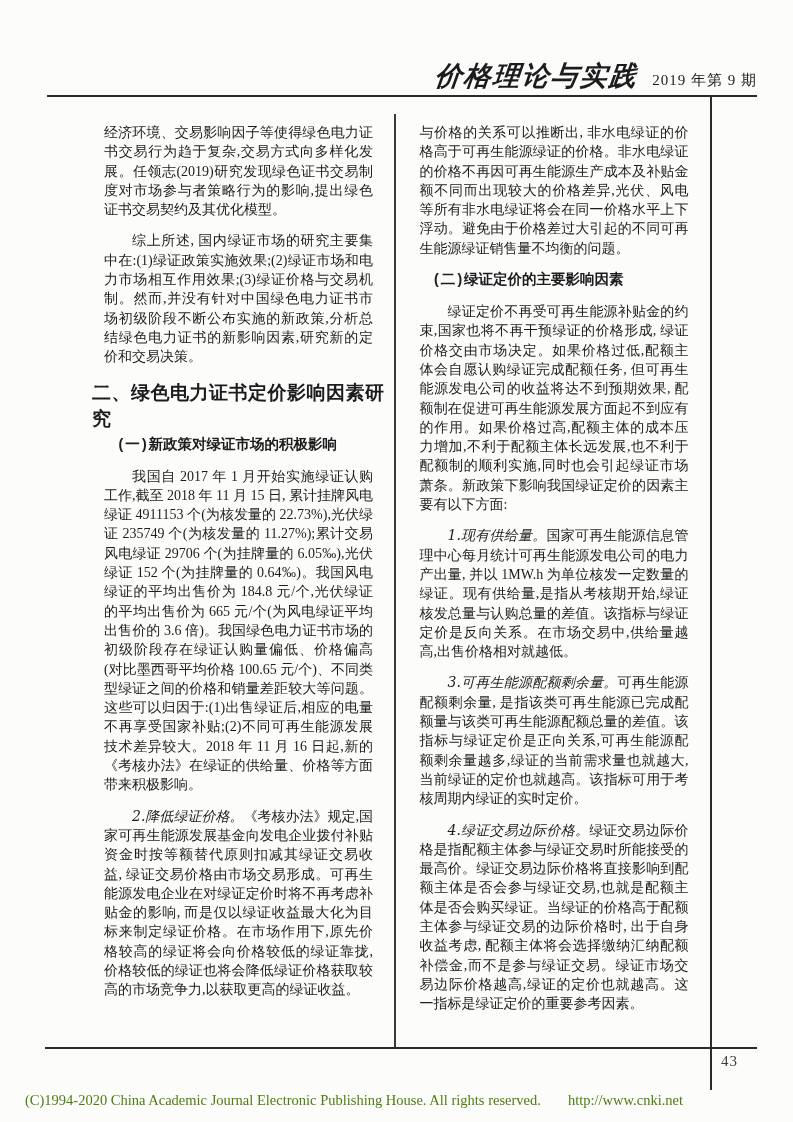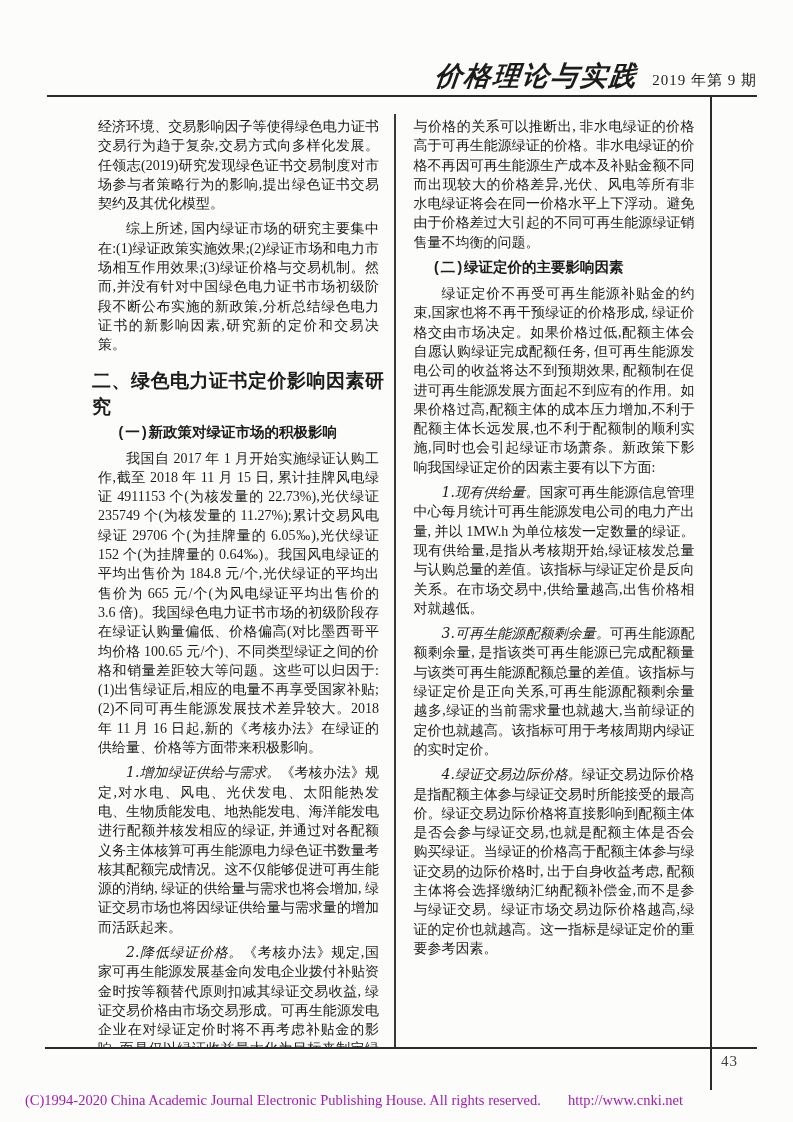--- a/index.html
+++ b/index.html
@@ -27,42 +27,42 @@
   .top-rule{top:95px;left:47px;width:710px;height:2px;}
   .bottom-rule{top:1047px;left:45px;width:712px;height:2px;}
   .right-vrule{position:absolute;top:96px;left:710px;width:2px;height:994px;background:#2b2b2b;}
   
   .content{
     position:absolute;top:111px;left:92px;width:610px;height:936px;
     display:flex;overflow:hidden;
   }
   .column{width:293px;font-size:14px;line-height:19.3px;text-align:justify;}
   .col-divider{width:1.5px;background:#3a3a3a;margin:3px 12px 0 9px;}
-  .column p{margin:6px;text-indent:2em;}
+  .column p{margin:12px;text-indent:2em;}
   .column p.cont{text-indent:0;}
   .h2{
     font-family:"Liberation Sans","DejaVu Sans",sans-serif;
     font-weight:bold;font-size:19px;line-height:26px;
     text-align:left;margin:13px 0 3px 0;letter-spacing:0.5px;
   }
   .h3{
     font-family:Liberation Mono, monospace;
     font-weight:bold;font-size:14.5px;line-height:20px;
     text-indent:1.7em;
   }
   .lead{font-style:italic;font-family:"DejaVu Serif","Liberation Serif",serif;}
   
   .page-number{
     position:absolute;top:1053px;left:721px;
     font-size:15px;color:#3c3c3c;letter-spacing:1px;
   }
   .footer{
     position:absolute;top:1092px;left:25px;right:110px;
     display:flex;gap:20px;justify-content:space-between;
-    font-size:14.5px;color:#a21caf;white-space:nowrap;
+    font-size:14.5px;color:#4d7c0f;white-space:nowrap;
   }
 </style>
 </head>
 <body>
 
 <div class="page">
 
   <div class="header">
     <span class="journal-title">价格理论与实践</span>
     <span class="journal-issue">2019 年第 9 期</span>
@@ -70,21 +70,20 @@
 
   <div class="rule top-rule"></div>
 
   <div class="content">
     <div class="column" id="col-left">
         <p class="cont">经济环境、交易影响因子等使得绿色电力证书交易行为趋于复杂,交易方式向多样化发展。任领志(2019)研究发现绿色证书交易制度对市场参与者策略行为的影响,提出绿色证书交易契约及其优化模型。</p>
         <p>综上所述, 国内绿证市场的研究主要集中在:(1)绿证政策实施效果;(2)绿证市场和电力市场相互作用效果;(3)绿证价格与交易机制。然而,并没有针对中国绿色电力证书市场初级阶段不断公布实施的新政策,分析总结绿色电力证书的新影响因素,研究新的定价和交易决策。</p>
         <div class="h2">二、绿色电力证书定价影响因素研究</div>
         <div class="h3">(一)新政策对绿证市场的积极影响</div>
         <p>我国自 2017 年 1 月开始实施绿证认购工作,截至 2018 年 11 月 15 日, 累计挂牌风电绿证 4911153 个(为核发量的 22.73%),光伏绿证 235749 个(为核发量的 11.27%);累计交易风电绿证 29706 个(为挂牌量的 6.05‰),光伏绿证 152 个(为挂牌量的 0.64‰)。我国风电绿证的平均出售价为 184.8 元/个,光伏绿证的平均出售价为 665 元/个(为风电绿证平均出售价的 3.6 倍)。我国绿色电力证书市场的初级阶段存在绿证认购量偏低、价格偏高(对比墨西哥平均价格 100.65 元/个)、不同类型绿证之间的价格和销量差距较大等问题。这些可以归因于:(1)出售绿证后,相应的电量不再享受国家补贴;(2)不同可再生能源发展技术差异较大。2018 年 11 月 16 日起,新的《考核办法》在绿证的供给量、价格等方面带来积极影响。</p>
-        <p><span class="lead">1.增加绿证供给与需求。</span><span>《考核办法》规定,对水电、风电、光伏发电、太阳能热发电、生物质能发电、地热能发电、海洋能发电进行配额并核发相应的绿证, 并通过对各配额义务主体核算可再生能源电力绿色证书数量考核其配额完成情况。这不仅能够促进可再生能源的消纳, 绿证的供给量与需求也将会增加, 绿证交易市场也将因绿证供给量与需求量的增加而活跃起来。</span></p>
         <p><span class="lead">2.降低绿证价格。</span><span>《考核办法》规定,国家可再生能源发展基金向发电企业拨付补贴资金时按等额替代原则扣减其绿证交易收益, 绿证交易价格由市场交易形成。可再生能源发电企业在对绿证定价时将不再考虑补贴金的影响, 而是仅以绿证收益最大化为目标来制定绿证价格。在市场作用下,原先价格较高的绿证将会向价格较低的绿证靠拢, 价格较低的绿证也将会降低绿证价格获取较高的市场竞争力,以获取更高的绿证收益。</span></p>
       </div>
     <div class="col-divider"></div>
     <div class="column" id="col-right">
         <p class="cont">与价格的关系可以推断出, 非水电绿证的价格高于可再生能源绿证的价格。非水电绿证的价格不再因可再生能源生产成本及补贴金额不同而出现较大的价格差异,光伏、风电等所有非水电绿证将会在同一价格水平上下浮动。避免由于价格差过大引起的不同可再生能源绿证销售量不均衡的问题。</p>
         <div class="h3">(二)绿证定价的主要影响因素</div>
         <p>绿证定价不再受可再生能源补贴金的约束,国家也将不再干预绿证的价格形成, 绿证价格交由市场决定。如果价格过低,配额主体会自愿认购绿证完成配额任务, 但可再生能源发电公司的收益将达不到预期效果, 配额制在促进可再生能源发展方面起不到应有的作用。如果价格过高,配额主体的成本压力增加,不利于配额主体长远发展,也不利于配额制的顺利实施,同时也会引起绿证市场萧条。新政策下影响我国绿证定价的因素主要有以下方面:</p>
         <p><span class="lead">1.现有供给量。</span><span>国家可再生能源信息管理中心每月统计可再生能源发电公司的电力产出量, 并以 1MW.h 为单位核发一定数量的绿证。现有供给量,是指从考核期开始,绿证核发总量与认购总量的差值。该指标与绿证定价是反向关系。在市场交易中,供给量越高,出售价格相对就越低。</span></p>
         <p><span class="lead">3.可再生能源配额剩余量。</span><span>可再生能源配额剩余量, 是指该类可再生能源已完成配额量与该类可再生能源配额总量的差值。该指标与绿证定价是正向关系,可再生能源配额剩余量越多,绿证的当前需求量也就越大,当前绿证的定价也就越高。该指标可用于考核周期内绿证的实时定价。</span></p>
         <p><span class="lead">4.绿证交易边际价格。</span><span>绿证交易边际价格是指配额主体参与绿证交易时所能接受的最高价。绿证交易边际价格将直接影响到配额主体是否会参与绿证交易,也就是配额主体是否会购买绿证。当绿证的价格高于配额主体参与绿证交易的边际价格时, 出于自身收益考虑, 配额主体将会选择缴纳汇纳配额补偿金,而不是参与绿证交易。绿证市场交易边际价格越高,绿证的定价也就越高。这一指标是绿证定价的重要参考因素。</span></p>

